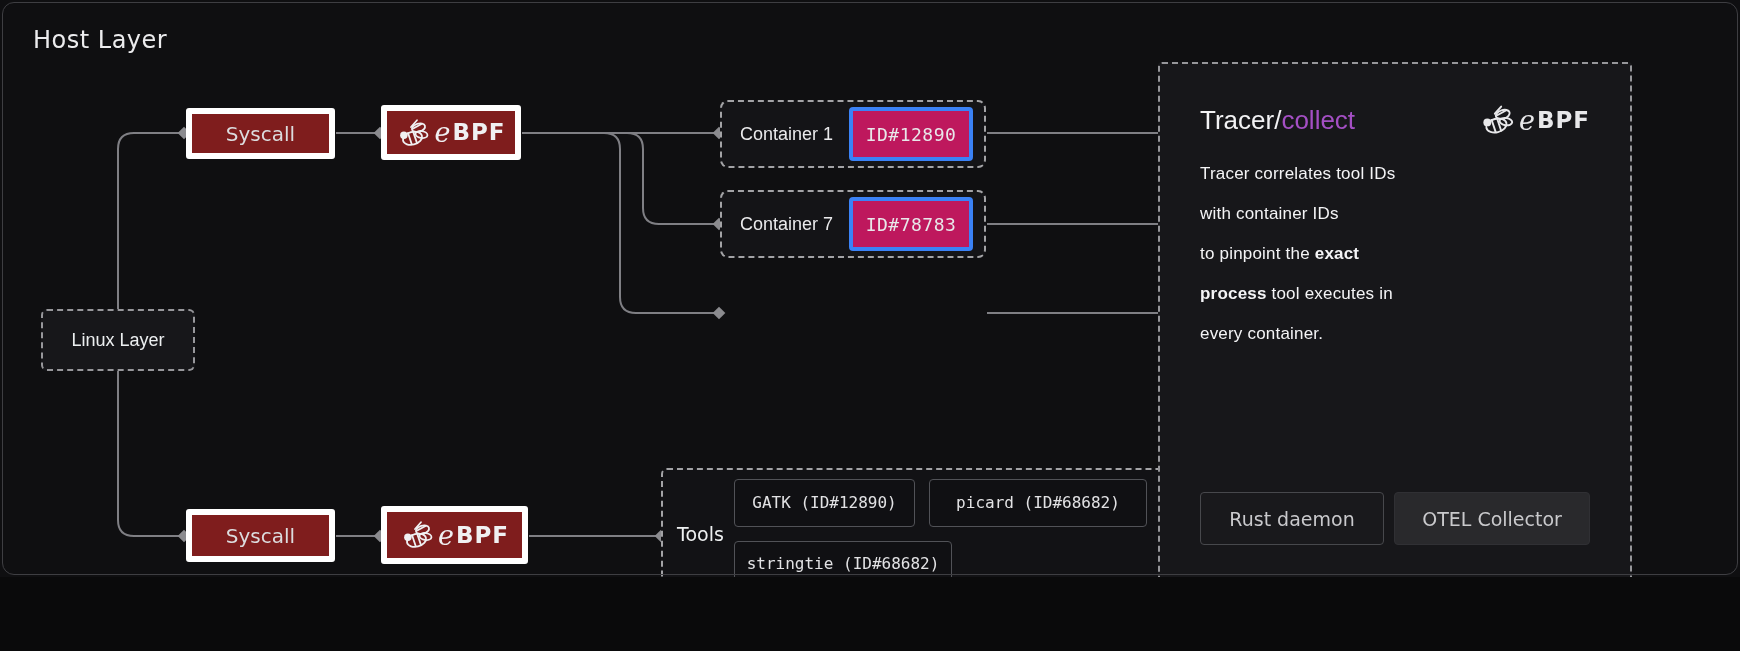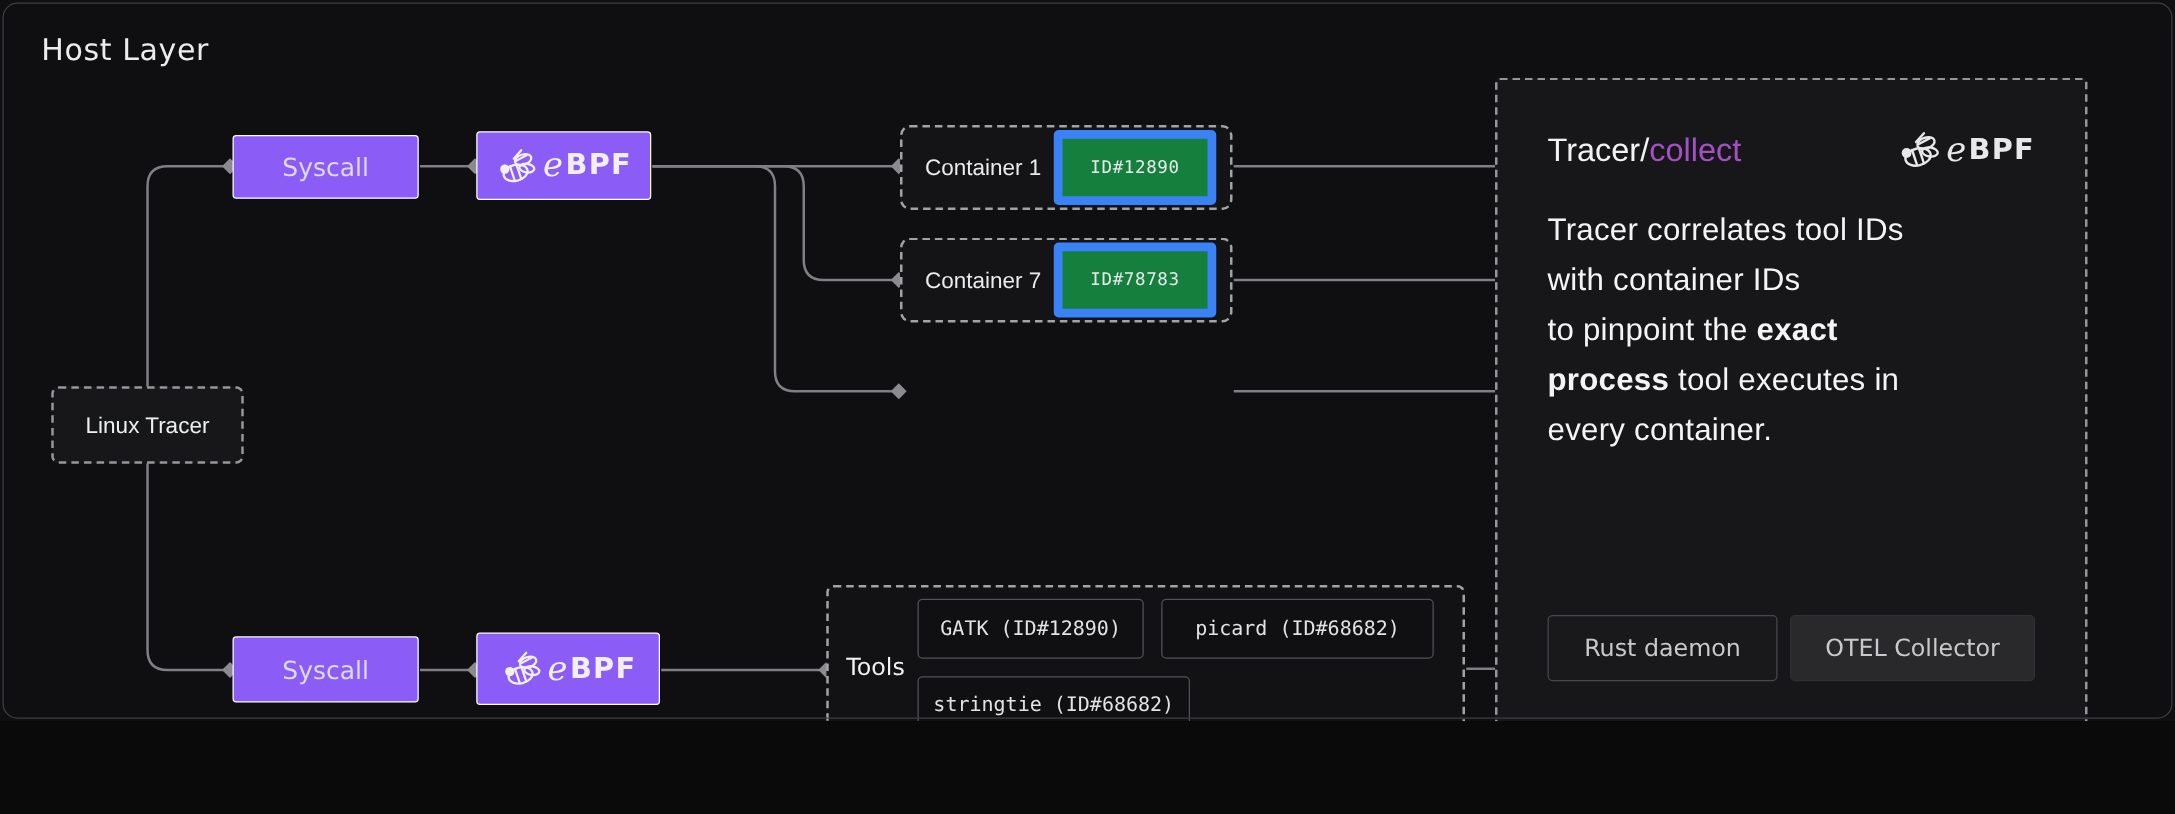--- a/index.html
+++ b/index.html
@@ -14,66 +14,66 @@
   .page-title{
     position:absolute;left:33px;top:26px;font-family:"DejaVu Sans",sans-serif;
     font-size:24px;color:#ececee;letter-spacing:.5px;
   }
   svg.wires{position:absolute;left:0;top:0;}
   
   .node{
     position:absolute;display:flex;align-items:center;justify-content:center;
     box-sizing:border-box;color:#e4e4e6;
   }
-  .solid{border:1px solid #ffffff;background:#8b5cf6;border-radius:3px;text-align:center;}
+  .solid{border:6px solid #ffffff;background:#7f1d1d;border-radius:3px;text-align:center;}
   .syscall{width:149px;height:51px;font-family:"DejaVu Sans",sans-serif;font-size:20px;color:#dcdcde;}
   .ebpf-box{width:140px;height:55px;gap:6px;}
   .ebpf-mark{display:flex;align-items:center;gap:2px;color:#f0f0f2;}
   .ebpf-e{font-family:"DejaVu Serif",serif;font-style:italic;font-size:27px;line-height:1;}
   .ebpf-bpf{font-family:"DejaVu Sans",sans-serif;font-weight:bold;font-size:23px;letter-spacing:1px;line-height:1;}
   .kernel{
     left:41px;top:309px;width:154px;height:62px;border:2px dashed #97979b;
     border-radius:6px;background:#17171a;font-size:18px;color:#eceff0;
   }
   
   .container-box{
     position:absolute;left:720px;width:266px;height:68px;border:2px dashed #a3a3a6;
     border-radius:8px;background:#141417;display:flex;align-items:center;
     box-sizing:border-box;padding:0 11px 0 18px;
   }
   .container-label{font-size:18px;color:#eaeaec;}
   .id-chip{
-    margin-left:auto;width:116px;height:46px;border:7px solid #3b82f6;border-radius:4px;
-    background:#15803d;display:flex;align-items:center;justify-content:center;
-    font-family:"DejaVu Sans Mono",monospace;font-size:14px;color:#e8e8ea;letter-spacing:.5px;
+    margin-left:auto;width:116px;height:46px;border:4px solid #3b82f6;border-radius:4px;
+    background:#be185d;display:flex;align-items:center;justify-content:center;
+    font-family:"DejaVu Sans Mono",monospace;font-size:18px;color:#e8e8ea;letter-spacing:.5px;
   }
   
   .tools-box{
     position:absolute;left:661px;top:468px;width:511px;height:131px;
     border:2px dashed #a3a3a6;border-radius:6px;background:#121215;
     box-sizing:border-box;display:flex;align-items:center;padding-left:14px;
   }
   .tools-label{font-family:"DejaVu Sans",sans-serif;font-size:19px;color:#eef0f1;width:57px;}
   .tools-grid{display:grid;grid-template-columns:181px 216px;grid-auto-rows:48px;gap:14px 14px;}
   .tool-chip{
     border:1px solid #515257;border-radius:4px;background:#101013;
     display:flex;align-items:center;justify-content:center;
     font-family:"DejaVu Sans Mono",monospace;font-size:16px;color:#e2e2e4;text-align:right;
   }
   
   .panel{
-    position:absolute;left:1196px;top:62px;width:474px;height:523px;
+    position:absolute;left:1158px;top:62px;width:474px;height:523px;
     border:2px dashed #96969a;border-radius:4px;background:#17171a;
     box-sizing:border-box;display:flex;flex-direction:column;padding:40px 40px 38px 40px;
   }
   .panel-header{display:flex;align-items:center;justify-content:space-between;}
   .panel-title{font-size:26px;color:#f2f2f4;}
   .panel-title .accent{color:#a44fc4;}
   .panel-desc{
-    margin-top:28px;font-size:25px;line-height:40px;color:#f4f4f6;letter-spacing:.2px;
+    margin-top:18px;font-size:17px;line-height:40px;color:#f4f4f6;letter-spacing:.2px;
   }
   .panel-desc b{font-weight:bold;}
   .panel-buttons{margin-top:auto;display:flex;gap:10px;}
   .btn{
     height:53px;display:flex;align-items:center;justify-content:center;
     font-family:"DejaVu Sans",sans-serif;font-size:19px;color:#c9c9cc;
     border-radius:4px;box-sizing:border-box;cursor:pointer;
   }
   .btn-rust{width:186px;background:#19191c;border:1px solid #47484c;}
   .btn-otel{width:198px;background:#29292c;border:1px solid #303034;}
@@ -110,21 +110,21 @@
       <rect x="179.5" y="531.5" width="9" height="9" transform="rotate(45 184 536)"></rect>
       <rect x="375.5" y="531.5" width="9" height="9" transform="rotate(45 380 536)"></rect>
       <rect x="656.5" y="531.5" width="9" height="9" transform="rotate(45 661 536)"></rect>
       <rect x="1222.5" y="530.5" width="9" height="9" transform="rotate(45 1227 535)"></rect>
     </g>
   </svg>
 
   <div class="page-title">Host Layer</div>
 
   <div class="node kernel">
-    <span>Linux Tracer</span>
+    <span>Linux Layer</span>
   </div>
 
   <div class="node solid syscall" style="left:186px;top:108px;">
     <span>Syscall</span>
   </div>
 
   <div class="node solid ebpf-box" style="left:381px;top:105px;">
     <span class="ebpf-mark">
       <svg class="bee" width="36" height="30" viewBox="0 0 48 40">
         <g stroke="#f0f0f2" fill="none" stroke-width="2.4" stroke-linecap="round">

